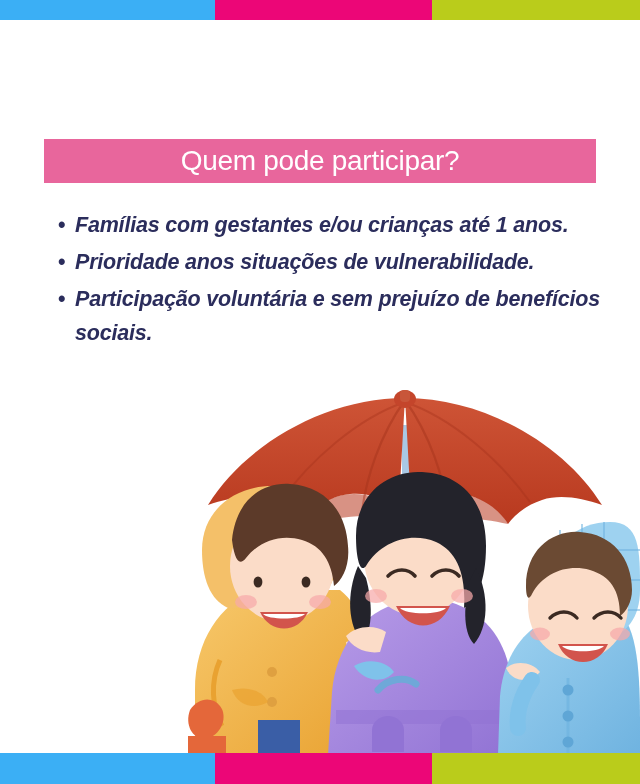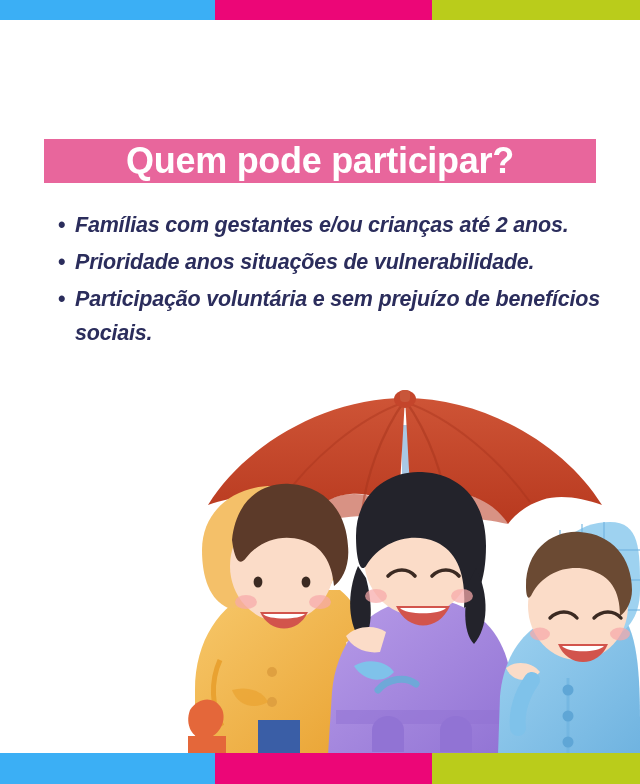--- a/index.html
+++ b/index.html
@@ -36,22 +36,22 @@
     left: 44px;
     top: 139px;
     width: 552px;
     height: 44px;
     display: flex;
     align-items: center;
     justify-content: center;
   }
   .title-text {
     color: #ffffff;
-    font-size: 36px;
-    font-weight: bold;
+    font-size: 28px;
+    font-weight: normal;
     letter-spacing: -0.3px;
     line-height: 1;
     white-space: nowrap;
   }
 
   
   .bullet-list {
     position: absolute;
     left: 58px;
     top: 208px;
@@ -95,21 +95,21 @@
 </div>
 
 <div class="title-banner" style="background: rgb(232, 102, 156);">
   <span class="title-text" style="color: rgb(255, 255, 255);">Quem pode participar?</span>
 </div>
 
 <div class="bullet-list" style="color: rgb(43, 45, 92);">
 
   <div class="bullet-item">
     <span class="bullet-dot">•</span>
-    <span class="bullet-text">Famílias com gestantes e/ou crianças até 2 anos.</span>
+    <span class="bullet-text">Famílias com gestantes e/ou crianças até 1 anos.</span>
   </div>
 
   <div class="bullet-item">
     <span class="bullet-dot">•</span>
     <span class="bullet-text">Prioridade anos situações de vulnerabilidade.</span>
   </div>
 
   <div class="bullet-item">
     <span class="bullet-dot">•</span>
     <span class="bullet-text">Participação voluntária e sem prejuízo de benefícios sociais.</span>

